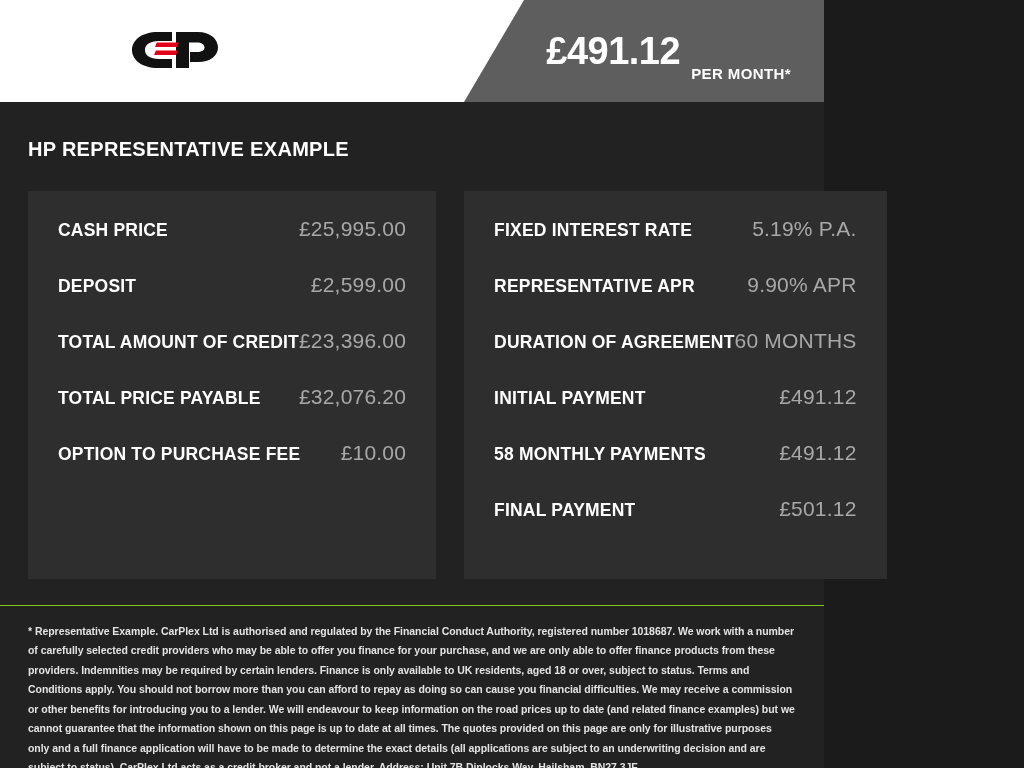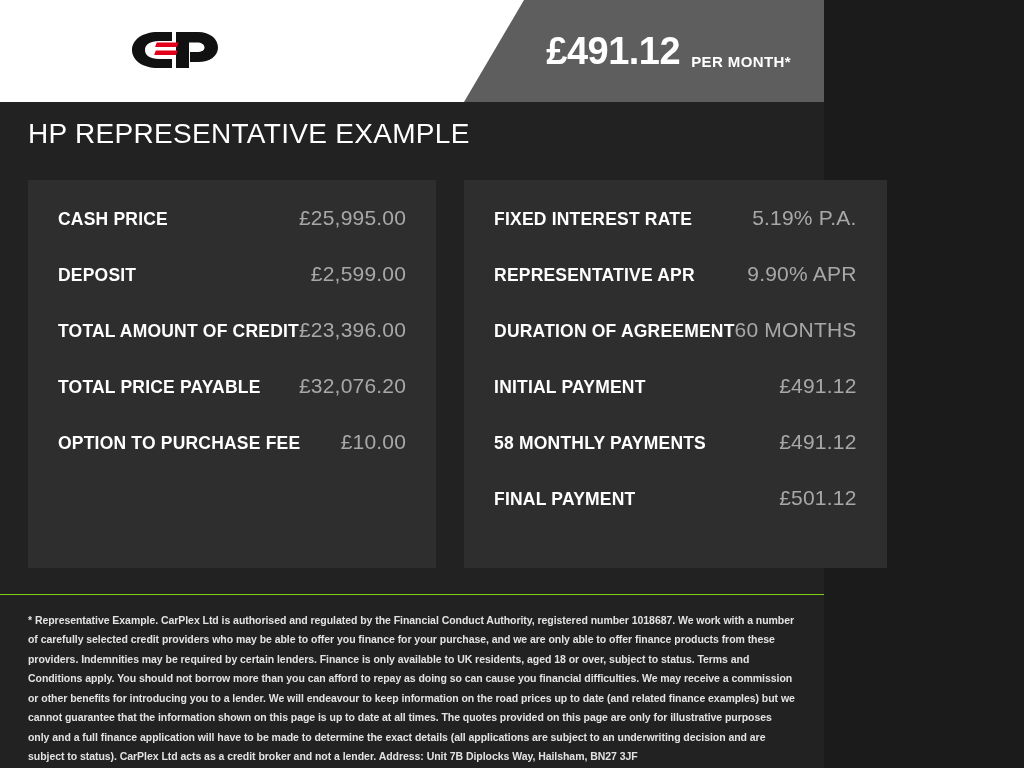--- a/index.html
+++ b/index.html
@@ -55,30 +55,30 @@
     font-weight: bold;
     letter-spacing: -0.5px;
     line-height: 1;
   }
   .price-suffix {
     font-size: 15px;
     font-weight: bold;
     letter-spacing: 0.4px;
     margin-left: 11px;
     position: relative;
-    top: 10px;
+    top: 22px;
   }
 
   
   .section-title {
     color: #ffffff;
-    font-size: 28px;
-    font-weight: normal;
+    font-size: 20px;
+    font-weight: bold;
     letter-spacing: 0.3px;
-    padding: 16px 0 0 28px;
+    padding: 36px 0 0 28px;
   }
 
   
   .panels {
     display: flex;
     gap: 28px;
     padding: 30px 28px 0 28px;
   }
   .panel {
     flex: 1;

